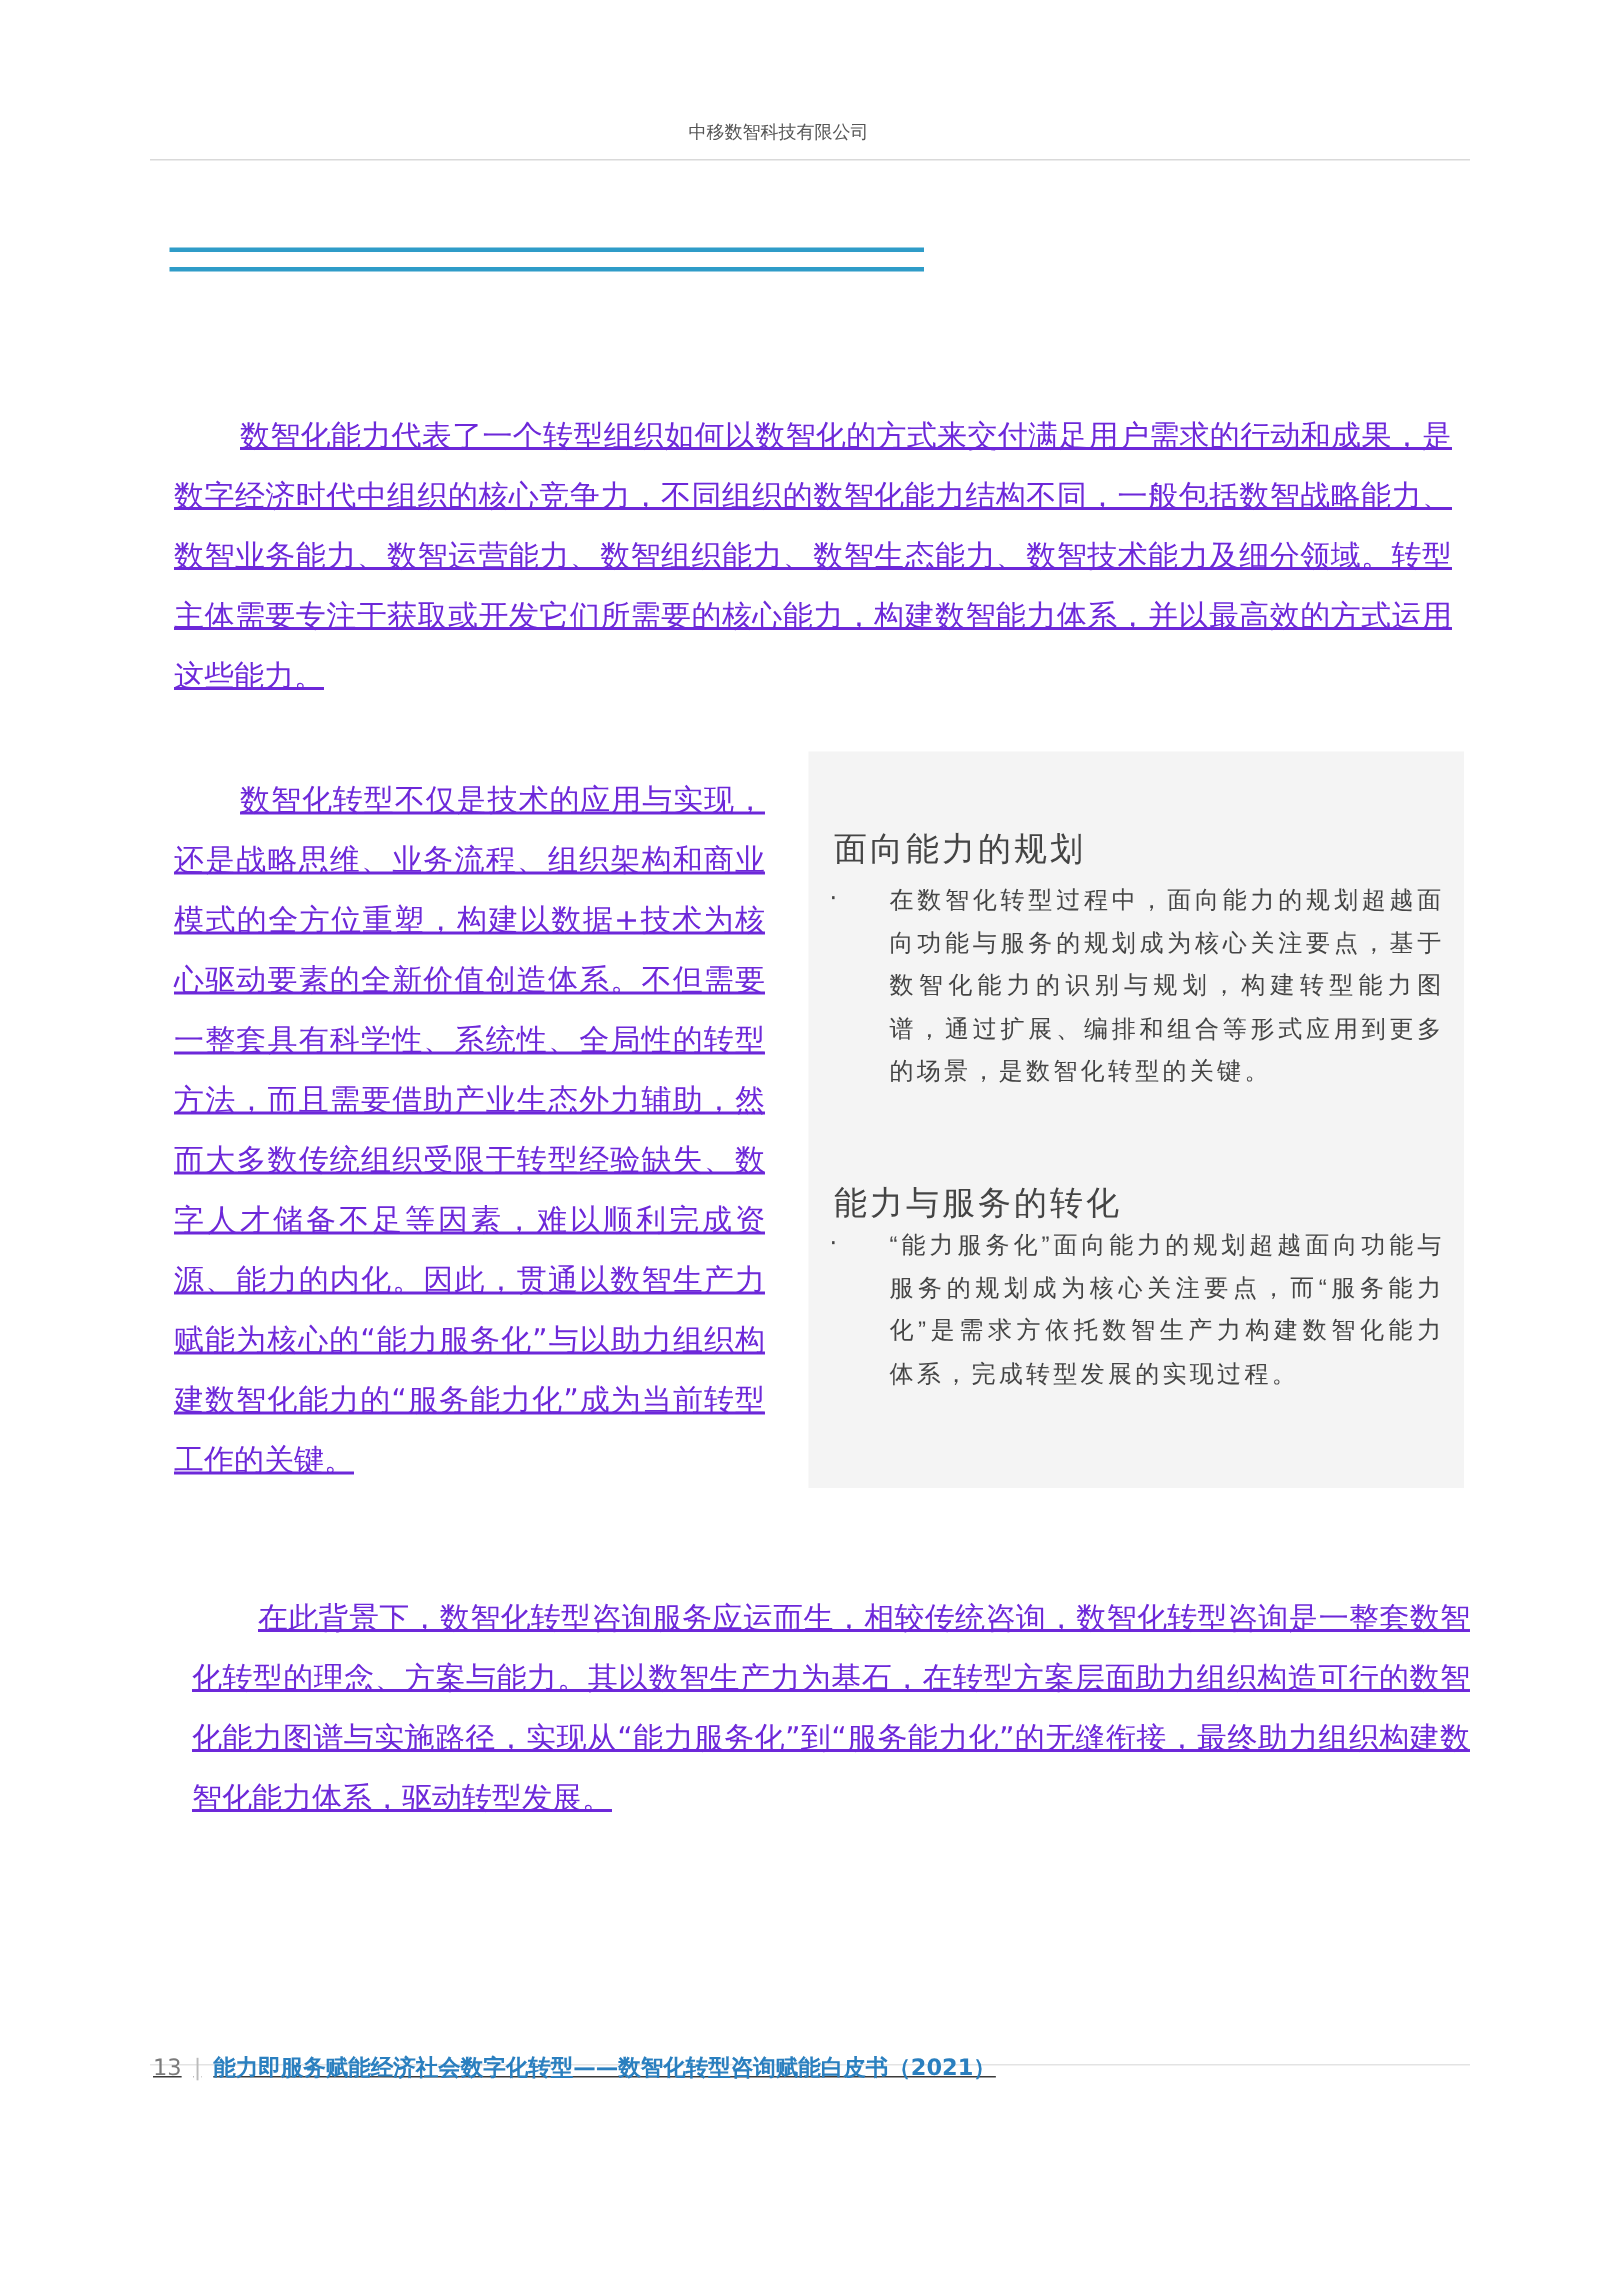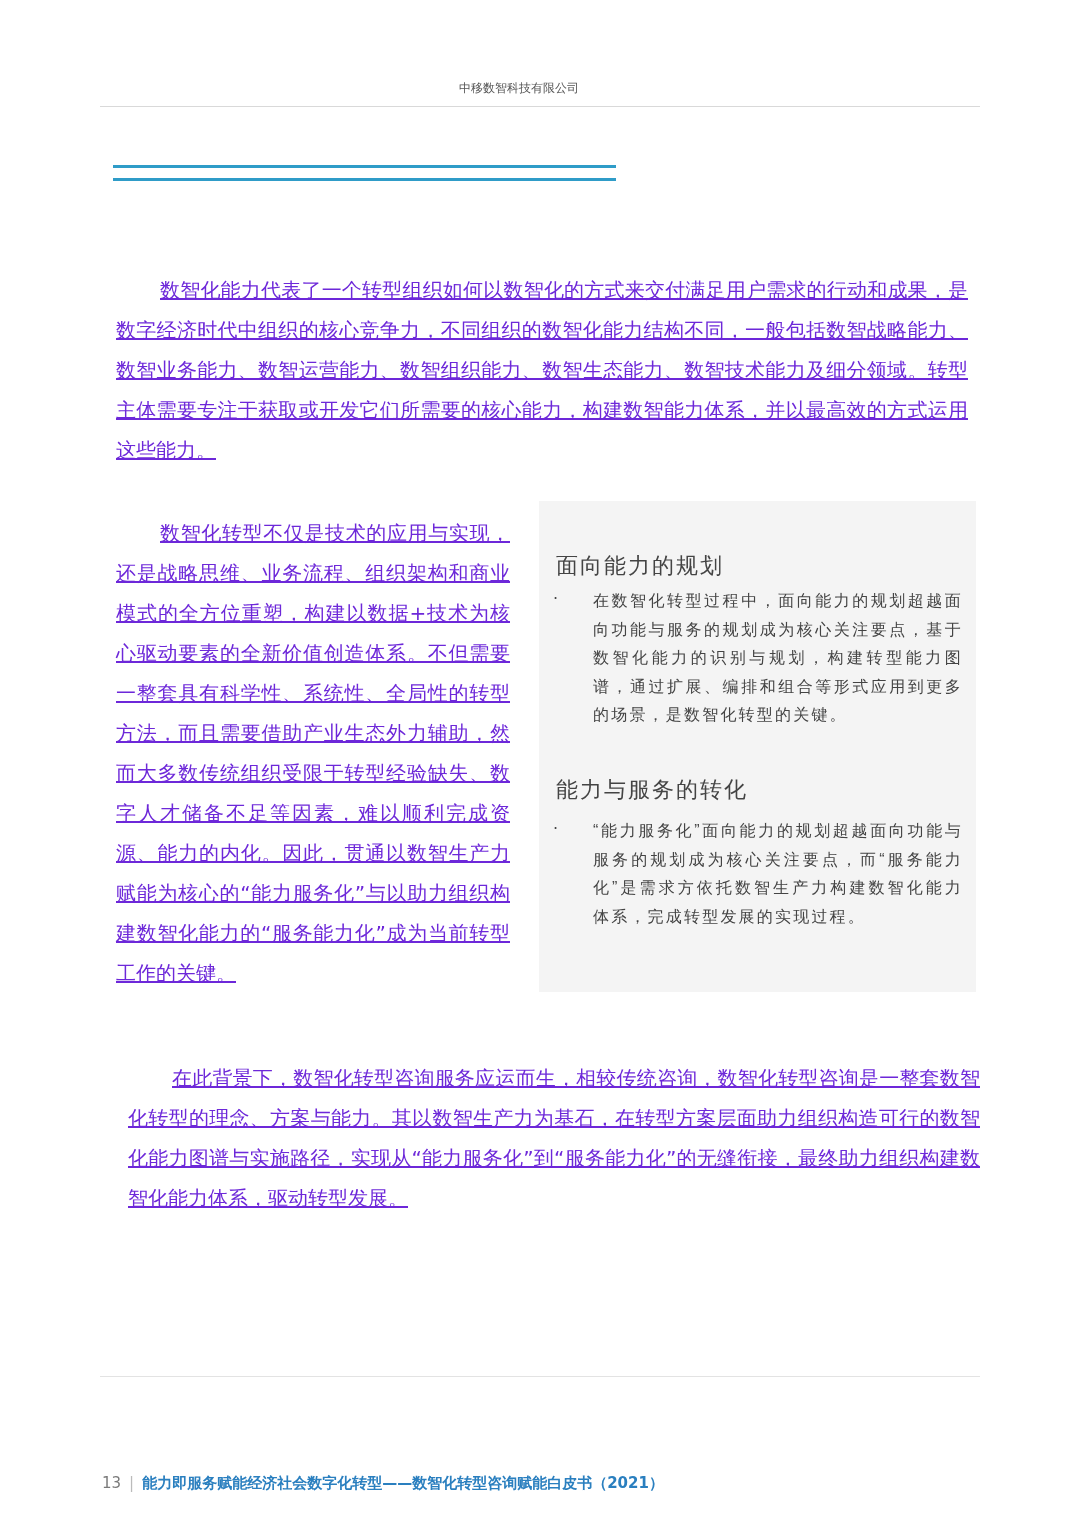--- a/index.html
+++ b/index.html
@@ -51,21 +51,21 @@
       position: absolute; left: 40px; width: 370px;
       font-family: Liberation Sans, sans-serif;
       font-size: 16px; line-height: 28.6px; color: #444; letter-spacing: 2.2px;
       text-align: justify;
     }
     .footer-rule {
       position: absolute; left: 100px; top: 1376px; width: 880px; height: 1px;
       background: #e3e3e3;
     }
     .footer {
-      position: absolute; left: 102px; top: 1474px; font-size: 15px; white-space: nowrap;
+      position: absolute; left: 102px; top: 1369px; font-size: 15px; white-space: nowrap; text-decoration: underline;
     }
     .footer .page-num { color: #7a7a7a; }
     .footer .sep { color: #bbbbbb; margin: 0 8px; }
     .footer .book-title { color: #2a7fbf; font-weight: bold; }
   </style>
 </head>
 <body>
 
 <div class="header-company">中移数智科技有限公司</div>
 <div class="header-rule"></div>
@@ -80,21 +80,21 @@
 <div class="para p2">
   <p>数智化转型不仅是技术的应用与实现，还是战略思维、业务流程、组织架构和商业模式的全方位重塑，构建以数据+技术为核心驱动要素的全新价值创造体系。不但需要一整套具有科学性、系统性、全局性的转型方法，而且需要借助产业生态外力辅助，然而大多数传统组织受限于转型经验缺失、数字人才储备不足等因素，难以顺利完成资源、能力的内化。因此，贯通以数智生产力赋能为核心的“能力服务化”与以助力组织构建数智化能力的“服务能力化”成为当前转型工作的关键。</p>
 </div>
 
 <div class="sidebox">
   <div class="heading" style="top:50px;">面向能力的规划</div>
   <div class="bullet-row" style="top:88px;">
     <span class="bullet">·</span>
     <div class="btext" style="top:-2px;">在数智化转型过程中，面向能力的规划超越面向功能与服务的规划成为核心关注要点，基于数智化能力的识别与规划，构建转型能力图谱，通过扩展、编排和组合等形式应用到更多的场景，是数智化转型的关键。</div>
   </div>
-  <div class="heading" style="top:274px;">能力与服务的转化</div>
+  <div class="heading" style="top:286px;">能力与服务的转化</div>
   <div class="bullet-row" style="top:318px;">
     <span class="bullet">·</span>
     <div class="btext" style="top:-2px;">“能力服务化”面向能力的规划超越面向功能与服务的规划成为核心关注要点，而“服务能力化”是需求方依托数智生产力构建数智化能力体系，完成转型发展的实现过程。</div>
   </div>
 </div>
 
 <div class="para p3">
   <p>在此背景下，数智化转型咨询服务应运而生，相较传统咨询，数智化转型咨询是一整套数智化转型的理念、方案与能力。其以数智生产力为基石，在转型方案层面助力组织构造可行的数智化能力图谱与实施路径，实现从“能力服务化”到“服务能力化”的无缝衔接，最终助力组织构建数智化能力体系，驱动转型发展。</p>
 </div>
 

